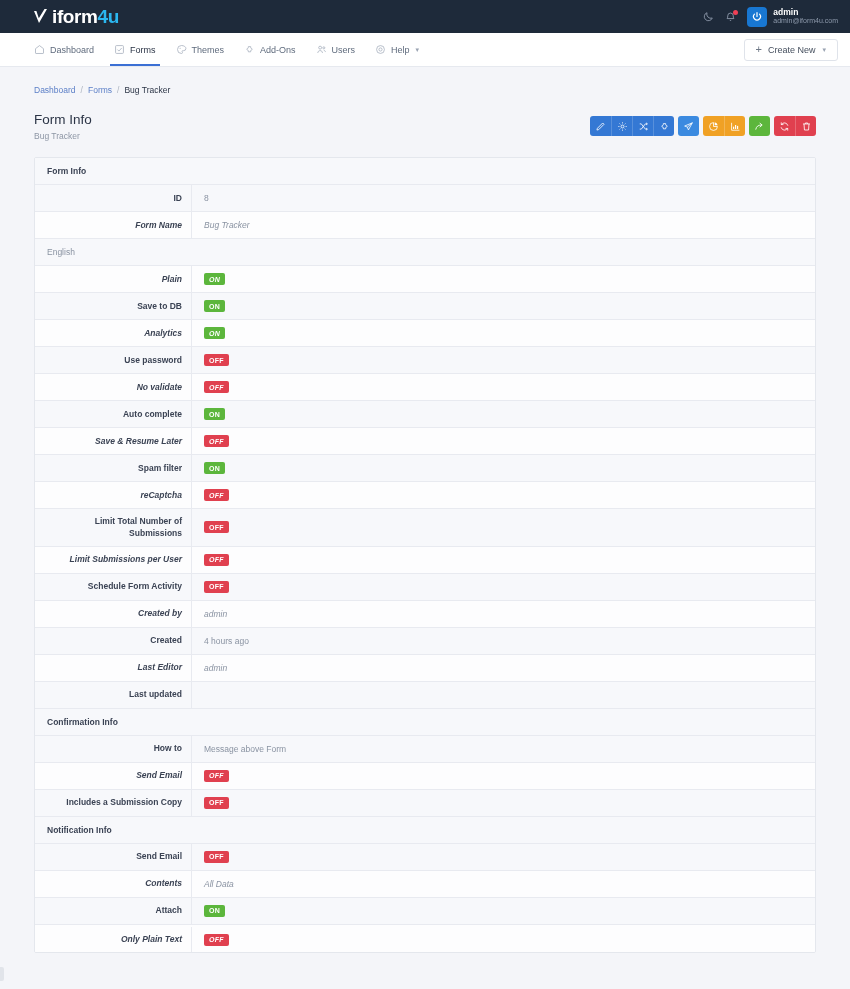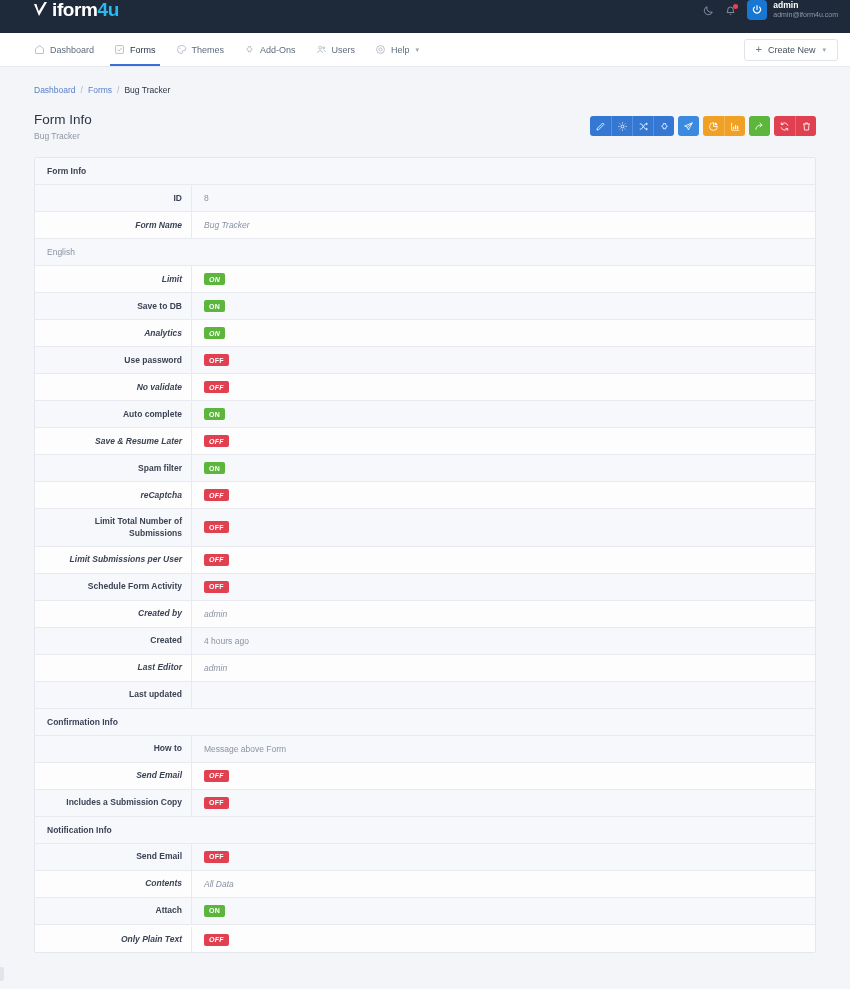--- a/index.html
+++ b/index.html
@@ -7,21 +7,21 @@
     width: 850px; height: 989px;
     background: #f4f5f9;
     font-family: "Liberation Sans", sans-serif;
     -webkit-font-smoothing: antialiased;
   }
 
   
   .topbar {
     height: 33px;
     background: #1e2a3a;
-    display: flex; align-items: flex-start;
+    display: flex; align-items: center;
     padding: 0 12px 0 34px;
     position: relative;
   }
   .logo { display: flex; align-items: center; gap: 5px; }
   .logo-check { width: 13px; height: 15px; display:block; }
   .logo-text {
     font-size: 19px; font-weight: bold; color: #ffffff;
     letter-spacing: -0.4px; line-height: 1;
   }
   .logo-text .accent { color: #2bb7f0; }
@@ -347,21 +347,21 @@
         <div class="cell-value">8</div>
       </div>
       <div class="row even">
         <div class="cell-label">Form Name</div>
         <div class="cell-value">Bug Tracker</div>
       </div>
       <div class="row odd">
         <div class="cell-value">English</div>
       </div>
       <div class="row even">
-        <div class="cell-label">Limit</div>
+        <div class="cell-label">Plain</div>
         <div class="cell-value">
           <span class="badge on">ON</span>
         </div>
       </div>
       <div class="row odd">
         <div class="cell-label">Save to DB</div>
         <div class="cell-value">
           <span class="badge on">ON</span>
         </div>
       </div>

